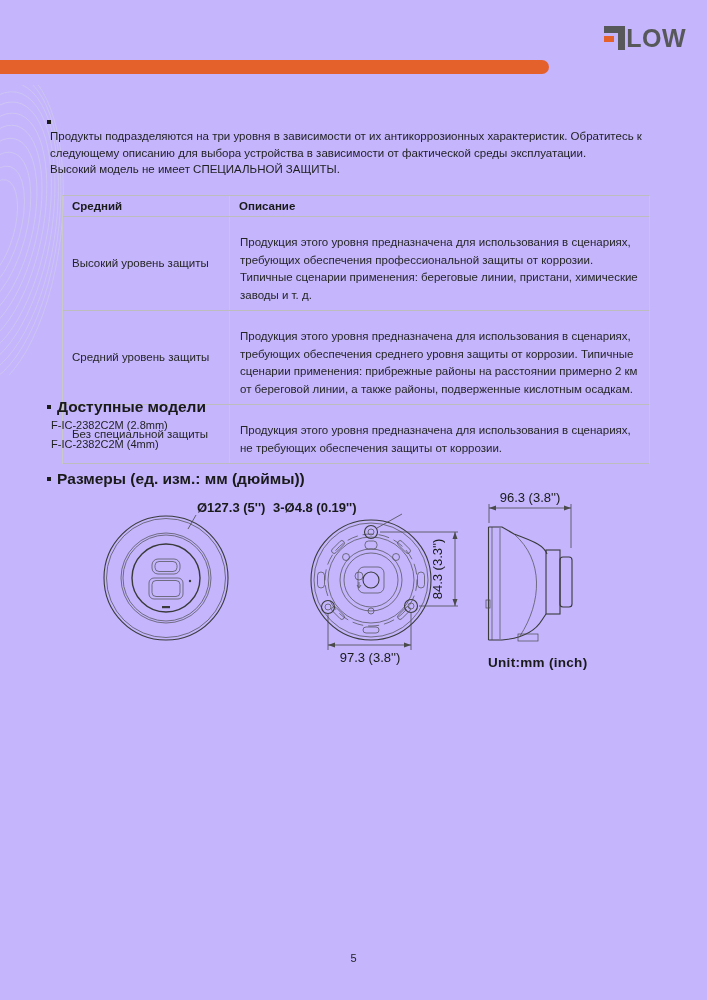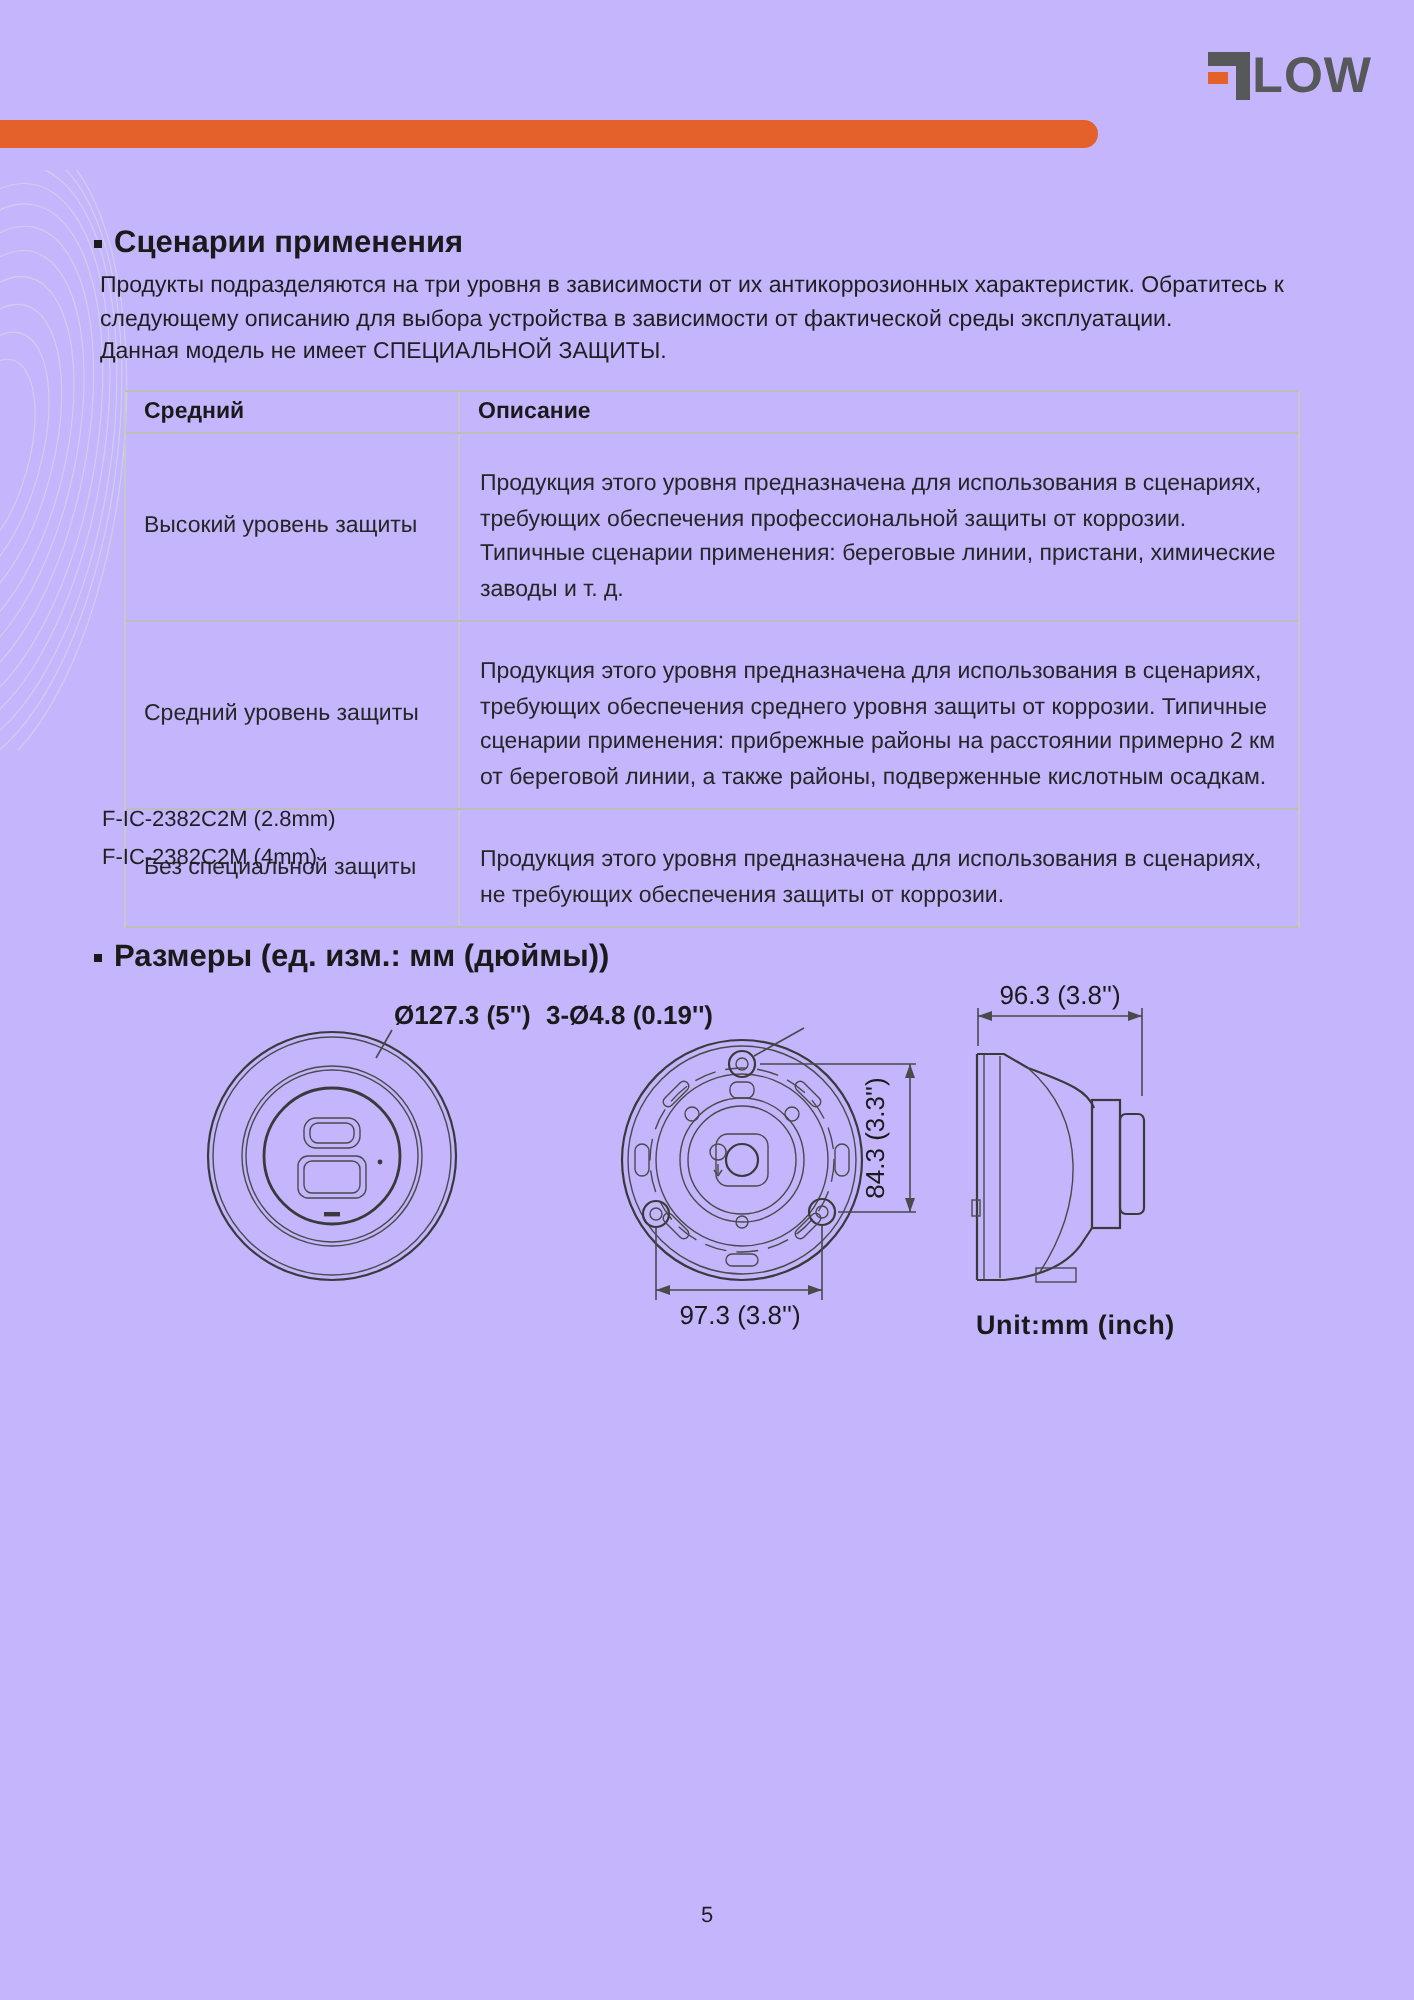--- a/index.html
+++ b/index.html
@@ -76,24 +76,23 @@
         <span class="f-mid"></span>
     </span>
     <span class="logo-text">LOW</span>
   </div>
 
   <div class="orange-bar"></div>
 
   <div class="scenarios">
     <div class="section-title">
       <span class="bullet"></span>
-      <span>Сценарии применения</span>
     </div>
     <div class="body">Продукты подразделяются на три уровня в зависимости от их антикоррозионных характеристик. Обратитесь к следующему описанию для выбора устройства в зависимости от фактической среды эксплуатации.</div>
-    <div class="note">Данная модель не имеет СПЕЦИАЛЬНОЙ ЗАЩИТЫ.</div>
+    <div class="note">Высокий модель не имеет СПЕЦИАЛЬНОЙ ЗАЩИТЫ.</div>
   </div>
 
   <div class="tbl">
     <div class="row head">
       <div class="cell">Средний</div>
       <div class="cell">Описание</div>
     </div>
     <div class="row">
       <div class="cell lvl">Высокий уровень защиты</div>
       <div class="cell desc">Продукция этого уровня предназначена для использования в сценариях, требующих обеспечения профессиональной защиты от коррозии. Типичные сценарии применения: береговые линии, пристани, химические заводы и т. д.</div>
@@ -102,20 +101,24 @@
       <div class="cell lvl">Средний уровень защиты</div>
       <div class="cell desc">Продукция этого уровня предназначена для использования в сценариях, требующих обеспечения среднего уровня защиты от коррозии. Типичные сценарии применения: прибрежные районы на расстоянии примерно 2 км от береговой линии, а также районы, подверженные кислотным осадкам.</div>
     </div>
     <div class="row">
       <div class="cell lvl">Без специальной защиты</div>
       <div class="cell desc">Продукция этого уровня предназначена для использования в сценариях, не требующих обеспечения защиты от коррозии.</div>
     </div>
   </div>
 
   <div class="models">
+    <div class="section-title">
+      <span class="bullet"></span>
+      <span>Доступные модели</span>
+    </div>
     <div class="item">F-IC-2382C2M (2.8mm)</div>
     <div class="item">F-IC-2382C2M (4mm)</div>
   </div>
 
   <div class="dims-title section-title">
     <span class="bullet"></span>
     <span>Размеры (ед. изм.: мм (дюймы))</span>
   </div>
 
   <svg class="drawings" width="500" height="200" viewBox="0 0 500 200">

